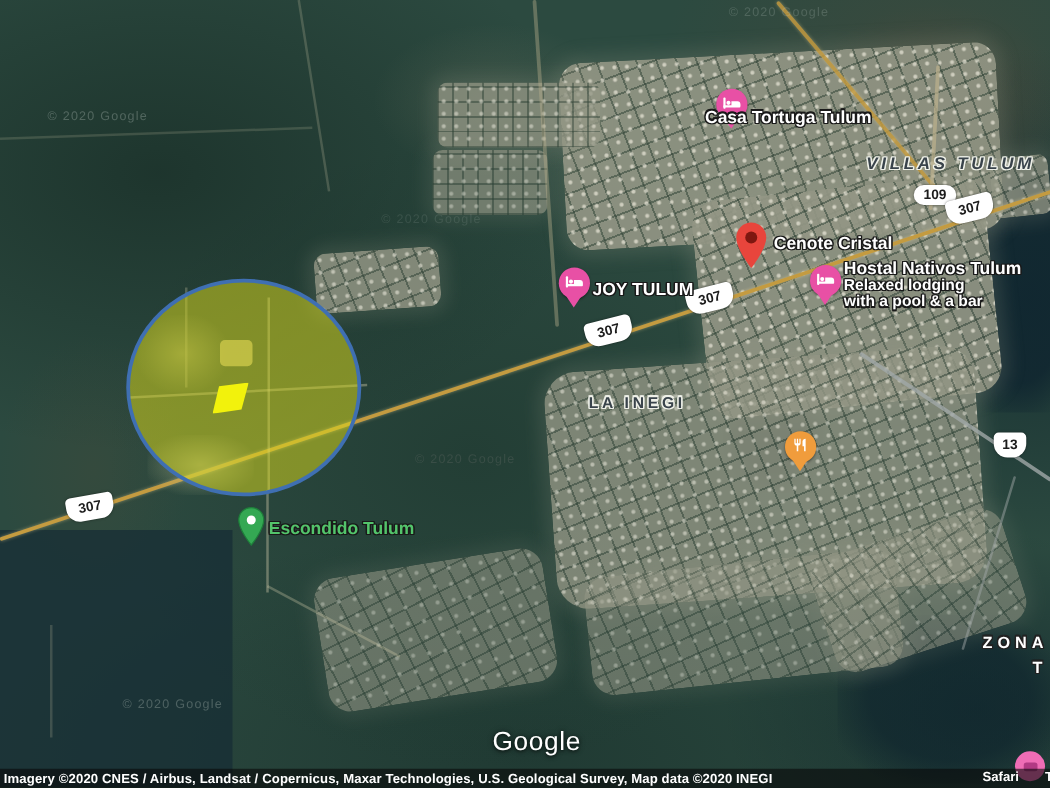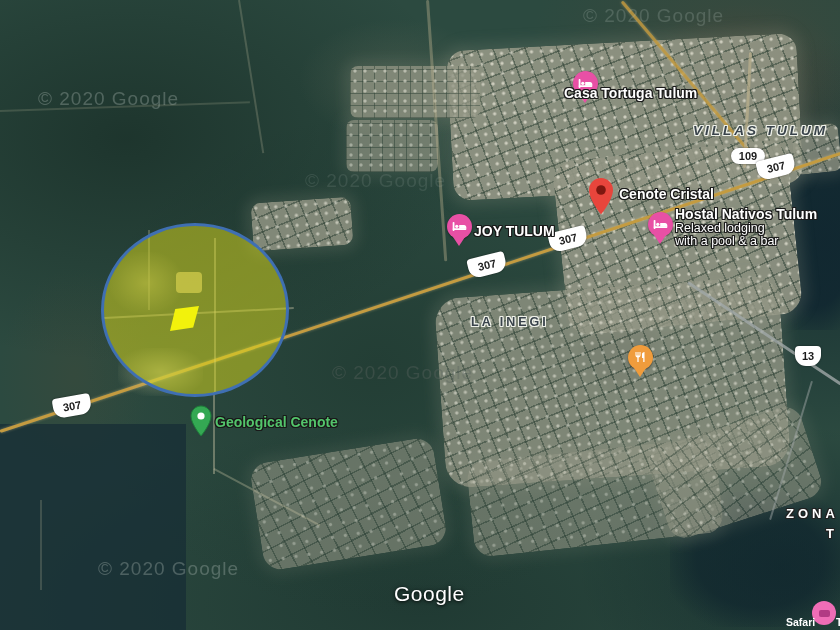--- a/index.html
+++ b/index.html
@@ -50,35 +50,35 @@
     position:absolute; left:170px; top:306px; width:29px; height:25px;
     background:#f2f20c; clip-path:polygon(18% 12%, 100% 0%, 80% 86%, 0% 100%);
   }
 
   
   .mlabel {
     position:absolute; font-size:14px; font-weight:700; color:#fff; white-space:nowrap;
     text-shadow:-1px 0 0 #1a1a1a,1px 0 0 #1a1a1a,0 -1px 0 #1a1a1a,0 1px 0 #1a1a1a,
       -1px -1px 0 #1a1a1a,1px -1px 0 #1a1a1a,-1px 1px 0 #1a1a1a,1px 1px 0 #1a1a1a;
   }
-  .mlabel .sub { font-weight:400; font-size:12.5px; line-height:13px; display:block; }
+  .mlabel .sub { font-weight:700; font-size:12.5px; line-height:13px; display:block; }
   .mlabel.green { color:#53c46b; }
   .arealabel {
     position:absolute; font-size:13px; font-weight:700; color:#39434b; white-space:nowrap;
     letter-spacing:3px;
     text-shadow:-1px 0 0 #eef0e8,1px 0 0 #eef0e8,0 -1px 0 #eef0e8,0 1px 0 #eef0e8,
       -1px -1px 0 #eef0e8,1px -1px 0 #eef0e8,-1px 1px 0 #eef0e8,1px 1px 0 #eef0e8;
   }
   .arealabel.light {
     color:#fff;
     text-shadow:-1px 0 0 #222,1px 0 0 #222,0 -1px 0 #222,0 1px 0 #222,
       -1px -1px 0 #222,1px -1px 0 #222,-1px 1px 0 #222,1px 1px 0 #222;
     letter-spacing:4px;
   }
-  .watermark { position:absolute; font-size:19px; color:rgba(185,195,190,.32); white-space:nowrap; letter-spacing:1px; }
+  .watermark { position:absolute; font-size:10px; color:rgba(185,195,190,.32); white-space:nowrap; letter-spacing:1px; }
   .watermark.dark { color:rgba(90,100,95,.4); }
   .watermark.faint { color:rgba(170,180,175,.16); }
 
   
   .poi-pin { position:absolute; width:26px; display:flex; flex-direction:column; align-items:center; }
   .poi-circle {
     width:25px; height:25px; border-radius:50%;
     display:flex; align-items:center; justify-content:center;
     box-shadow:0 1px 2px rgba(0,0,0,.45);
   }
@@ -240,23 +240,26 @@
       </div>
     <div class="poi-point"></div>
   </div>
 
   <div class="svgpin" style="left:190px;top:405px;">
     <svg width="22" height="32" viewBox="0 0 22 32">
         <path d="M11 1C5.5 1 1 5.5 1 11c0 8 10 20 10 20s10-12 10-20C21 5.5 16.5 1 11 1z" fill="#34a853" stroke="#1e7e3a" stroke-width="1"></path>
         <circle cx="11" cy="11" r="3.6" fill="#fff"></circle>
       </svg>
   </div>
-  <div class="mlabel green" style="left:215px;top:414px;">Geological Cenote</div>
+  <div class="mlabel green" style="left:215px;top:414px;">Escondido Tulum</div>
 
   <div class="edge-marker">
       <div class="inner"></div>
     </div>
 
   <div class="glogo">Google</div>
+  <div class="attr-bar">
+    <span class="txt">Imagery ©2020 CNES / Airbus, Landsat / Copernicus, Maxar Technologies, U.S. Geological Survey, Map data ©2020 INEGI</span>
+  </div>
   <div class="attr-country">Safari</div>
   <div class="attr-terms">T</div>
 
 </div>
 
 </body></html>

